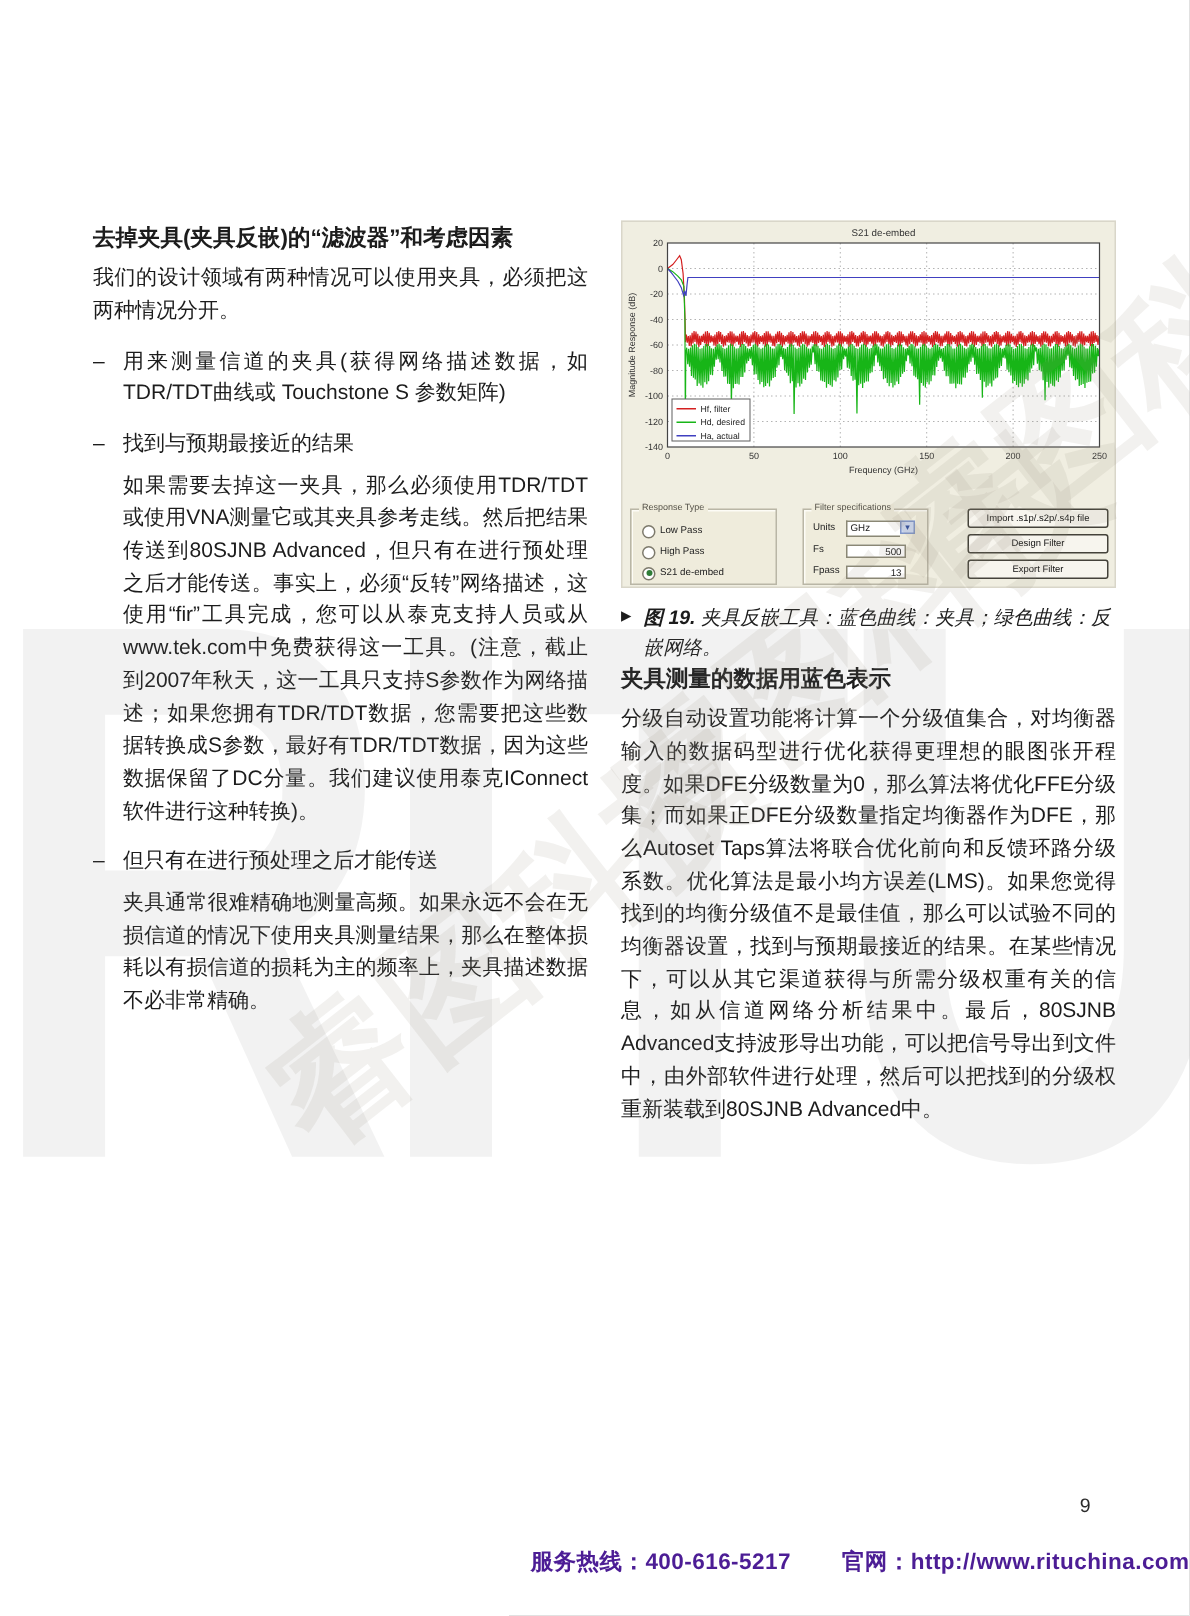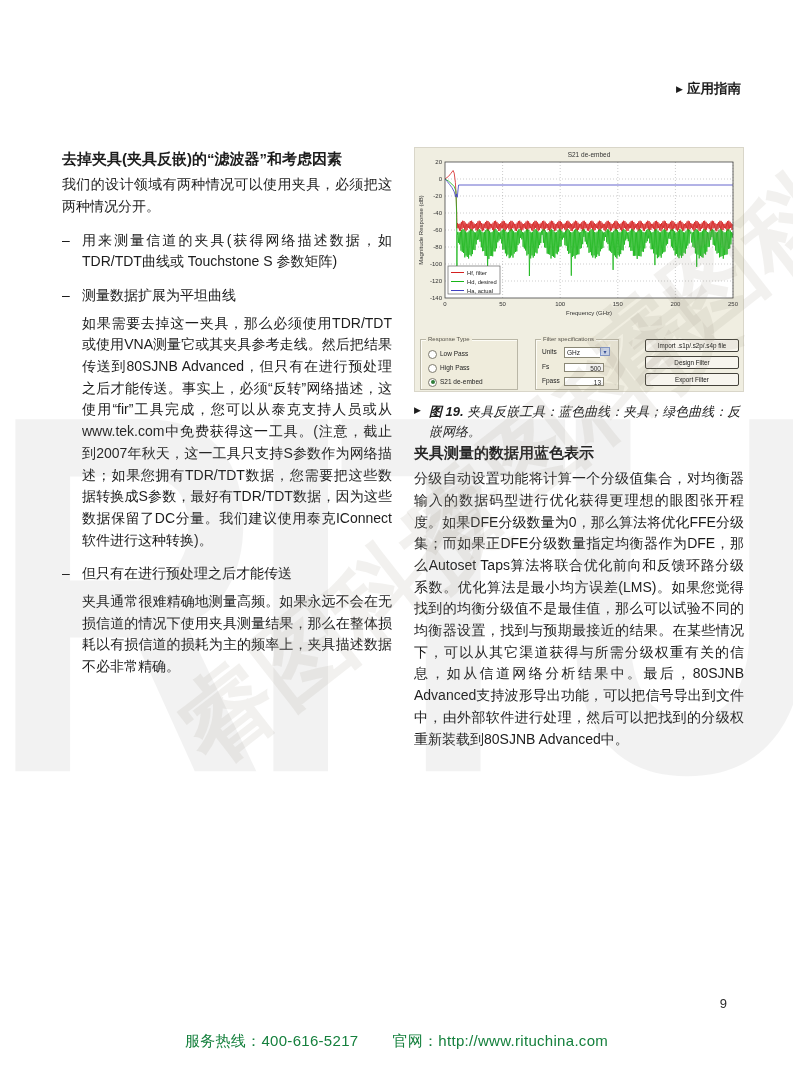--- a/index.html
+++ b/index.html
@@ -74,53 +74,50 @@
   
   .caption{display:flex; font-size:13px; line-height:1.5; margin-top:8px; text-align:left;}
   .caption .tri{width:15px; flex:none; font-size:9px; padding-top:2px;}
   .caption .cap-label{font-weight:bold; font-style:italic;}
   .caption .cap-text{font-style:italic;}
   
   .right-heading{margin-top:48px;}
   
   .pageno{position:absolute; top:996px; right:66px; font-size:13px; color:#2b2b2b; z-index:2;}
   .footer{
-    position:absolute; top:1032px; left:0; width:100%; text-align:center; z-index:2;
-    font-size:15px; font-weight:normal; color:#15803d; letter-spacing:0.3px;
+    position:absolute; top:1032px; left:0; width:100%; text-align:right; z-index:2;
+    font-size:15px; font-weight:bold; color:#4c1d95; letter-spacing:0.3px;
   }
   .footer .gap{display:inline-block; width:34px;}
 </style>
 </head>
 <body>
 
 <div class="page">
 
   <div class="wm wm-logo">RITU</div>
   <div class="wm wm-brand b1">睿图科技</div>
   <div class="wm wm-brand b2">睿图科技</div>
   <div class="wm wm-brand b3">睿图科技</div>
 
   <div class="hdr">
-    <div class="hdr-sub">
-      <span class="tri">▶</span><span>应用指南</span>
-    </div>
   </div>
 
   <div class="col col-left">
     <h3 class="sec">去掉夹具(夹具反嵌)的“滤波器”和考虑因素</h3>
     <p>我们的设计领域有两种情况可以使用夹具，必须把这两种情况分开。</p>
 
     <div class="bullet">
       <span class="dash">–</span>
       <span class="btxt">用来测量信道的夹具(获得网络描述数据，如TDR/TDT曲线或 Touchstone S 参数矩阵)</span>
     </div>
 
     <div class="bullet">
       <span class="dash">–</span>
-      <span class="btxt">测量数据扩展为平坦曲线</span>
+      <span class="btxt">找到与预期最接近的结果</span>
     </div>
     <p class="indent">如果需要去掉这一夹具，那么必须使用TDR/TDT或使用VNA测量它或其夹具参考走线。然后把结果传送到80SJNB Advanced，但只有在进行预处理之后才能传送。事实上，必须“反转”网络描述，这使用“fir”工具完成，您可以从泰克支持人员或从 www.tek.com中免费获得这一工具。(注意，截止到2007年秋天，这一工具只支持S参数作为网络描述；如果您拥有TDR/TDT数据，您需要把这些数据转换成S参数，最好有TDR/TDT数据，因为这些数据保留了DC分量。我们建议使用泰克IConnect软件进行这种转换)。</p>
 
     <div class="bullet">
       <span class="dash">–</span>
       <span class="btxt">但只有在进行预处理之后才能传送</span>
     </div>
     <p class="indent">夹具通常很难精确地测量高频。如果永远不会在无损信道的情况下使用夹具测量结果，那么在整体损耗以有损信道的损耗为主的频率上，夹具描述数据不必非常精确。</p>
   </div>
 

